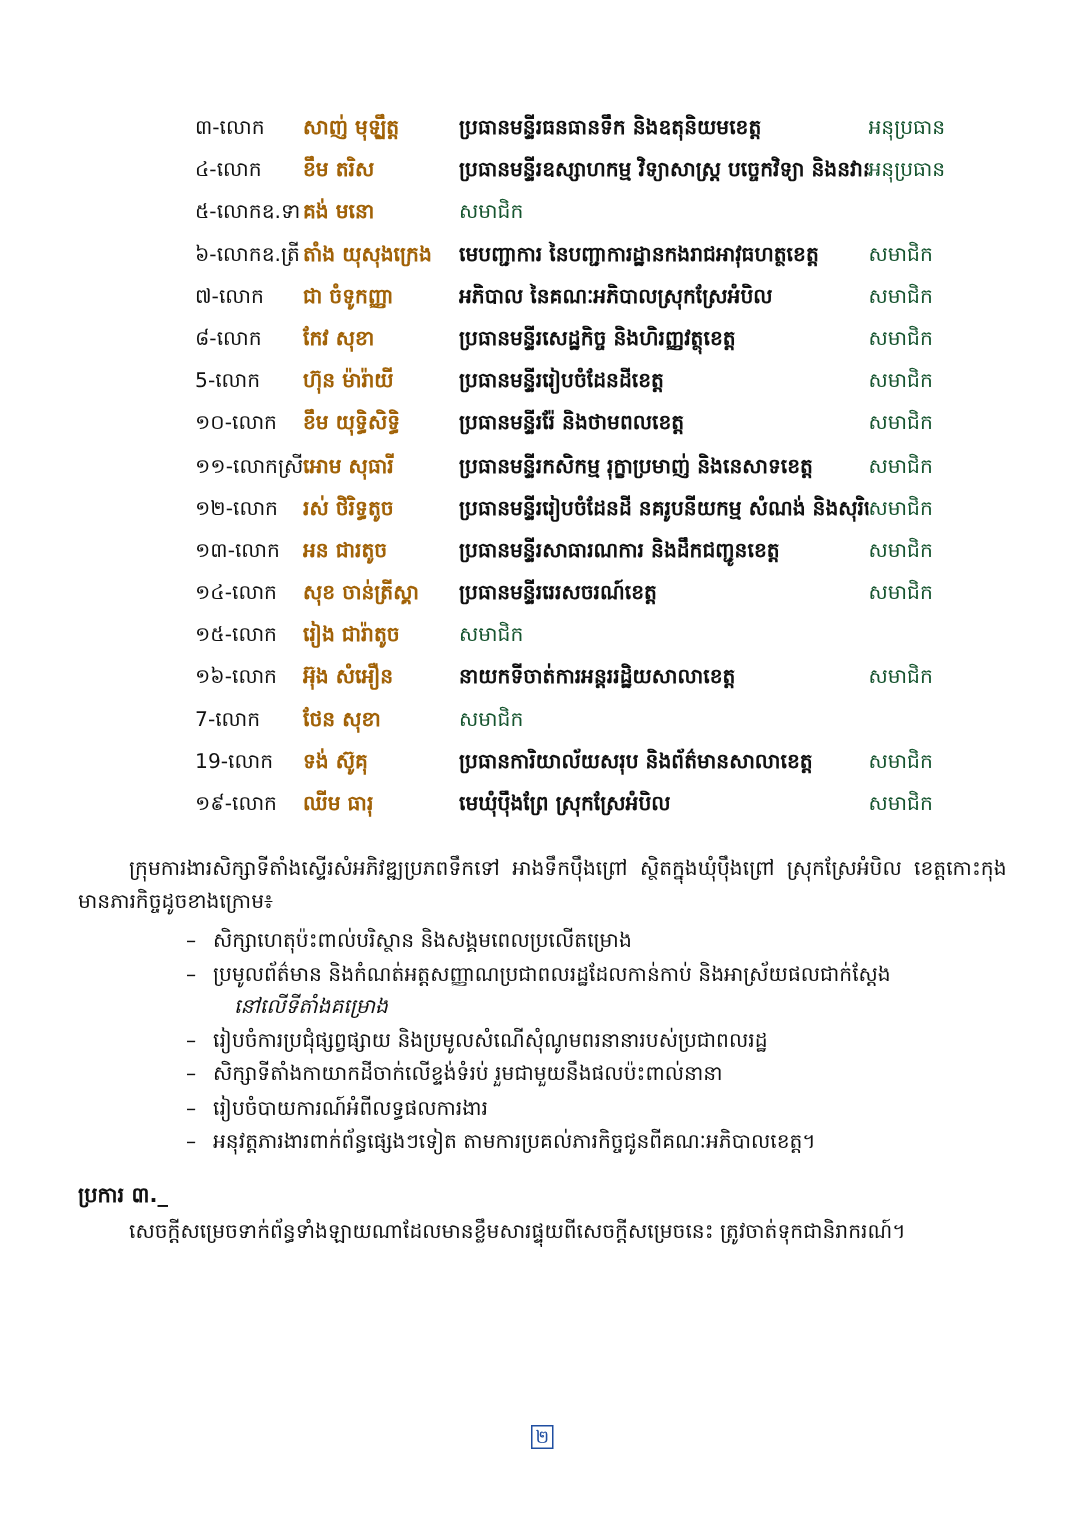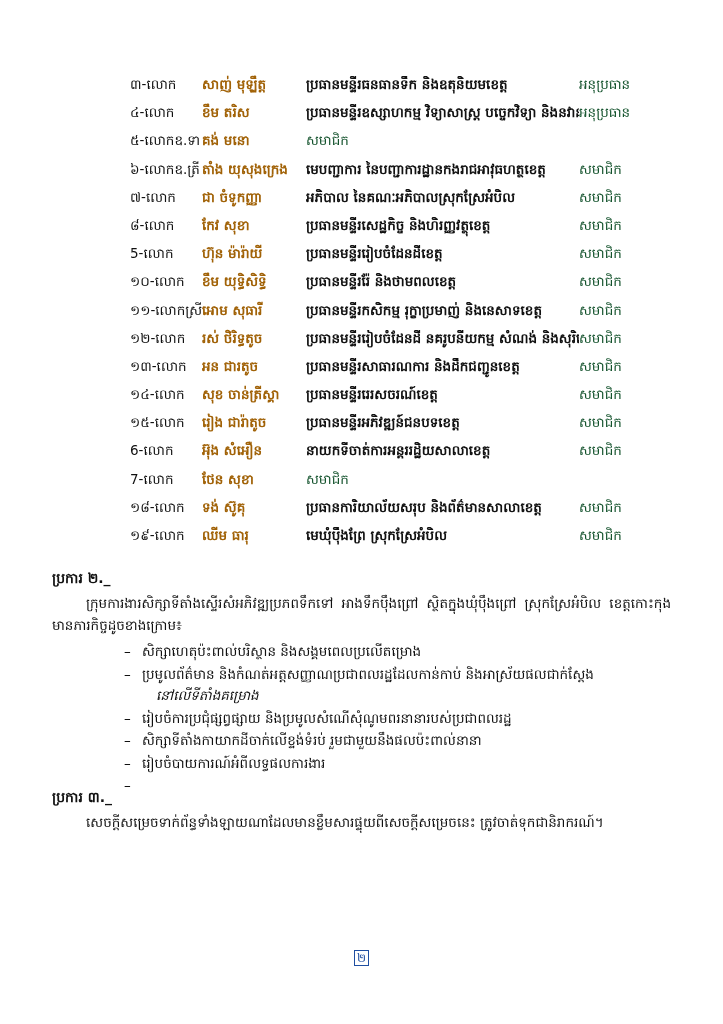--- a/index.html
+++ b/index.html
@@ -208,55 +208,53 @@
     <div class="roster-row">
       <span class="col-index">១៤-លោក</span>
       <span class="col-name">សុខ ចាន់ត្រីស្គា</span>
       <span class="col-title">ប្រធានមន្ទីររេរសចរណ៍ខេត្ត</span>
       <span class="col-role">សមាជិក</span>
     </div>
 
     <div class="roster-row">
       <span class="col-index">១៥-លោក</span>
       <span class="col-name">រៀង ជារ៉ាតូច</span>
-      <span class="col-title">ប្រធានមន្ទីរអភិវឌ្ឍន៍ជនបទខេត្ត</span>
-      <span class="col-role">សមាជិក</span>
-    </div>
-
-    <div class="roster-row">
-      <span class="col-index">6-លោក</span>
+      <span class="col-role">សមាជិក</span>
+    </div>
+
+    <div class="roster-row">
+      <span class="col-index">១៦-លោក</span>
       <span class="col-name">អ៊ុង សំអឿន</span>
       <span class="col-title">នាយកទីចាត់ការអន្តររដ្ឋិយសាលាខេត្ត</span>
       <span class="col-role">សមាជិក</span>
     </div>
 
     <div class="roster-row">
       <span class="col-index">7-លោក</span>
       <span class="col-name">ថែន សុខា</span>
       <span class="col-role">សមាជិក</span>
     </div>
 
     <div class="roster-row">
-      <span class="col-index">១៨-លោក</span>
+      <span class="col-index">19-លោក</span>
       <span class="col-name">ទង់ ស៊ូគុ</span>
       <span class="col-title">ប្រធានការិយាល័យសរុប និងព័ត៌មានសាលាខេត្ត</span>
       <span class="col-role">សមាជិក</span>
     </div>
 
     <div class="roster-row">
       <span class="col-index">១៩-លោក</span>
       <span class="col-name">ឈីម ធារុ</span>
       <span class="col-title">មេឃុំប៉ឹងព្រែ ស្រុកស្រែអំបិល</span>
       <span class="col-role">សមាជិក</span>
     </div>
 
   </div>
 
   <div class="section">
-    <div class="section-heading">ប្រការ ២._</div>
     <div class="para indent">ក្រុមការងារសិក្សាទីតាំងស្ទើរសំអភិវឌ្ឍប្រភពទឹកទៅ អាងទឹកប៉ឹងព្រៅ ស្ថិតក្នុងឃុំប៉ឹងព្រៅ ស្រុកស្រែអំបិល ខេត្តកោះកុង មានភារកិច្ចដូចខាងក្រោម៖</div>
 
     <ul class="bullets">
       <li>
         <span class="dash">–</span>
         <span>សិក្សាហេតុប៉ះពាល់បរិស្ថាន និងសង្គមពេលប្រលើតម្រោង</span>
       </li>
       <li>
         <span class="dash">–</span>
         <span>ប្រមូលព័ត៌មាន និងកំណត់អត្តសញ្ញាណប្រជាពលរដ្ឋដែលកាន់កាប់ និងអាស្រ័យផលជាក់ស្ដែង</span>
@@ -269,20 +267,21 @@
       <li>
         <span class="dash">–</span>
         <span>សិក្សាទីតាំងកាយាកដីចាក់លើខ្ទង់ទំរប់ រួមជាមួយនឹងផលប៉ះពាល់នានា</span>
       </li>
       <li>
         <span class="dash">–</span>
         <span>រៀបចំបាយការណ៍អំពីលទ្ធផលការងារ</span>
       </li>
       <li>
         <span class="dash">–</span>
+        <span>អនុវត្តភារងារពាក់ព័ន្ធផ្សេងៗទៀត តាមការប្រគល់ភារកិច្ចជូនពីគណៈអភិបាលខេត្ត។</span>
       </li>
     </ul>
   </div>
 
   <div class="section">
     <div class="section-heading">ប្រការ ៣._</div>
     <div class="para indent">សេចក្ដីសម្រេចទាក់ព័ន្ធទាំងឡាយណាដែលមានខ្លឹមសារផ្ទុយពីសេចក្ដីសម្រេចនេះ ត្រូវចាត់ទុកជានិរាករណ៍។</div>
   </div>
 
   <div class="footer">

